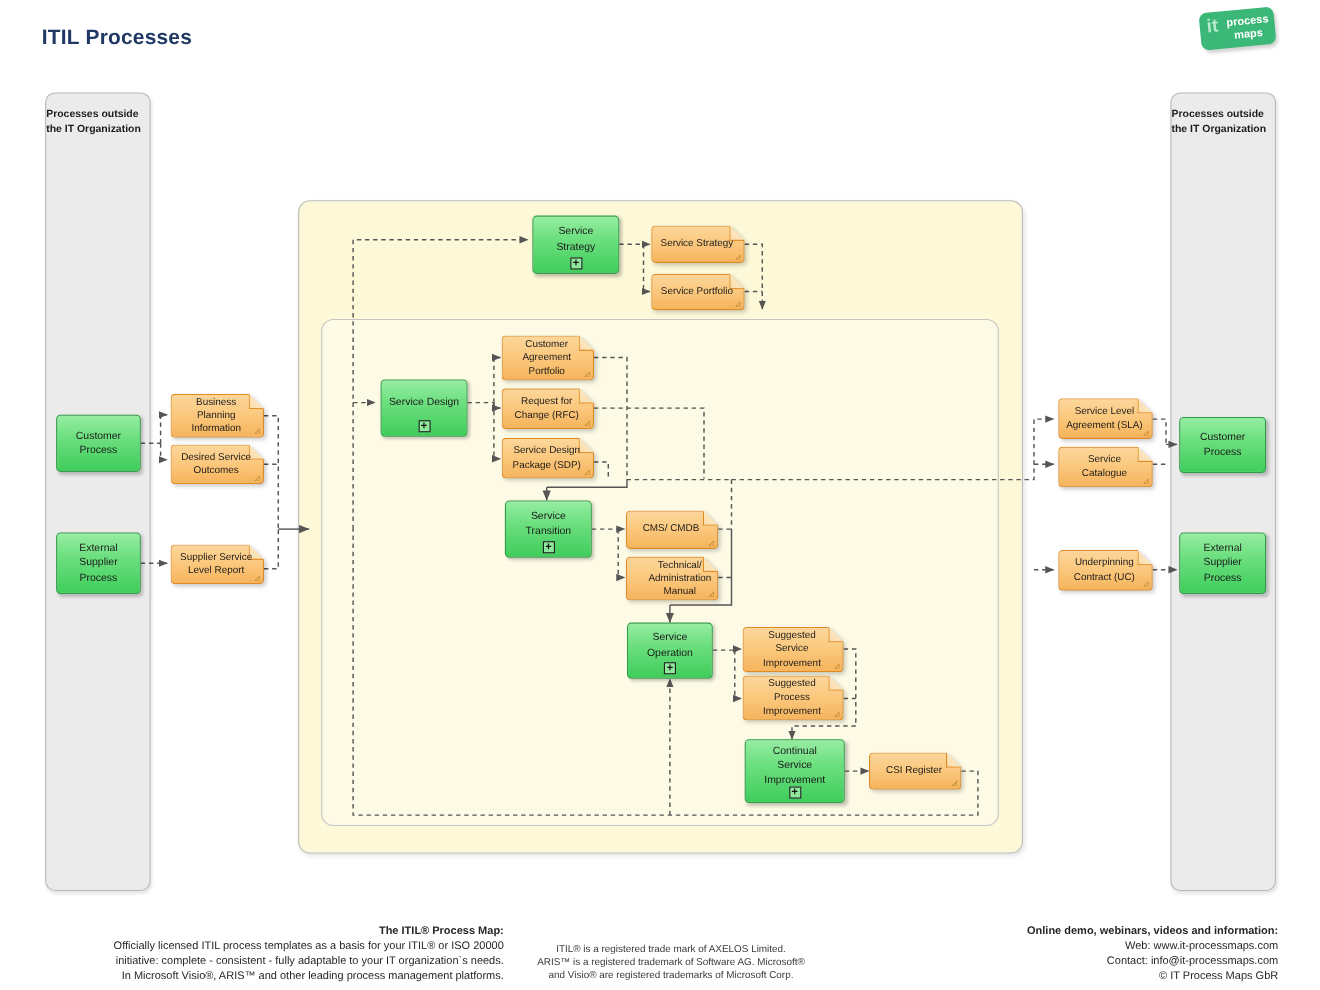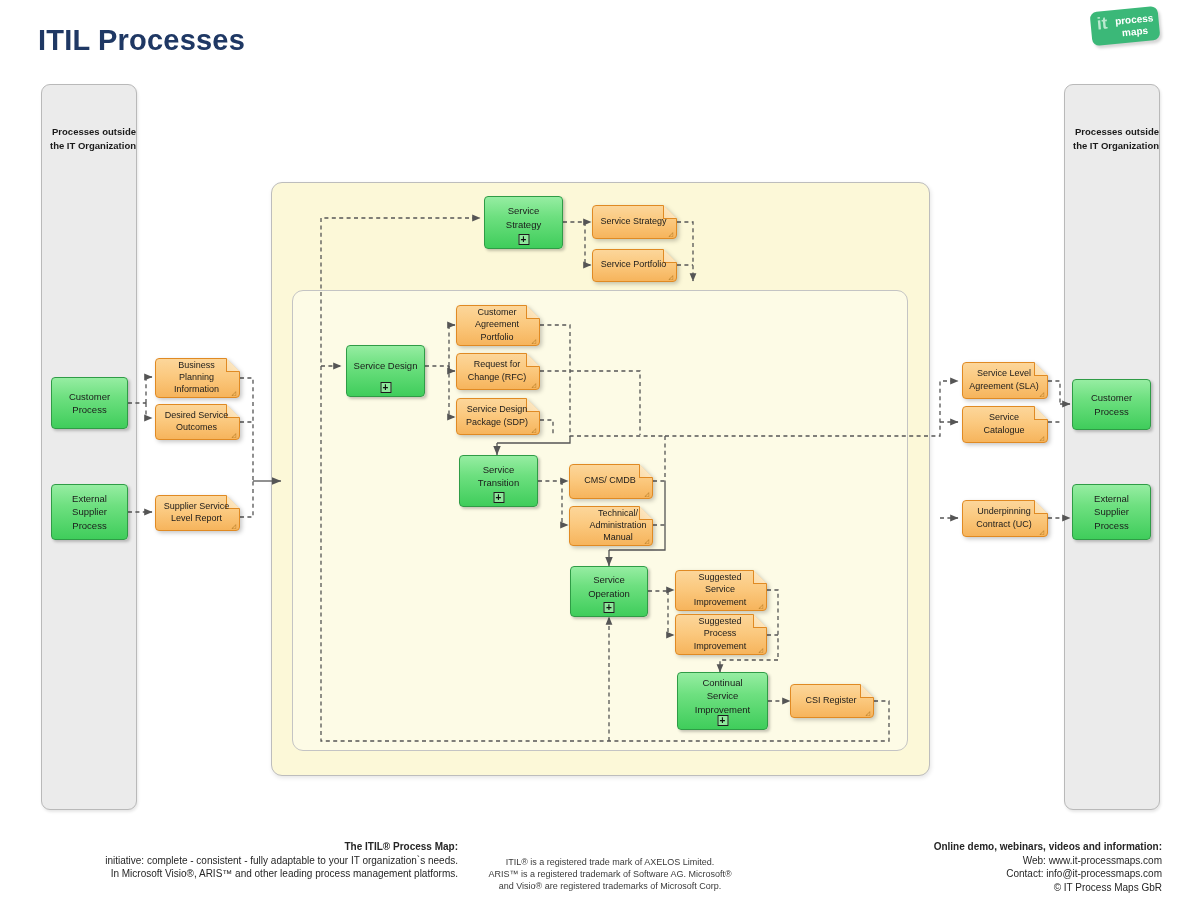--- a/index.html
+++ b/index.html
@@ -13,21 +13,21 @@
   #page {
     position: relative;
     width: 1200px; height: 900px;
     background: #ffffff;
   }
 
   
   #title {
     position: absolute;
     left: 38px; top: 24px;
-    font-size: 29px;
+    font-size: 19px;
     font-weight: bold;
     color: #1f3864;
     letter-spacing: 0.2px;
   }
 
   
   #logo {
     position: absolute;
     left: 1091px; top: 9px;
     width: 68px; height: 34px;
@@ -68,26 +68,25 @@
   .lane {
     position: absolute;
     background: #ebebeb;
     border: 1px solid #b9b9b9;
     border-radius: 9px;
     box-shadow: 1px 2px 3px rgba(0,0,0,0.10);
   }
   .lane-title {
     position: absolute;
     left: 0; right: 0; top: 12px;
-    text-align: right;
+    text-align: left;
     font-size: 9.5px;
     font-weight: bold;
     color: #1a1a1a;
     line-height: 1.45;
-    margin-top: 28px;
   }
 
   
   #outer-container {
     position: absolute;
     left: 271px; top: 182px;
     width: 659px; height: 594px;
     background: #fcf8d8;
     border: 1px solid #bdbdbd;
     border-radius: 11px;
@@ -474,20 +473,21 @@
   <div class="doc" style="left:962px; top:500px; width:86px; height:37px;padding-left:20px;">
     <div class="body"></div>
     <div class="fold"></div>
     <div class="lbl" style="white-space:pre-line;">Underpinning
 Contract (UC)</div>
     <div class="mark">◿</div>
   </div>
 
   <div class="footer-col" id="footer-left">
     <div class="fb">The ITIL® Process Map:</div>
+    <div>Officially licensed ITIL process templates as a basis for your ITIL® or ISO 20000</div>
     <div>initiative: complete - consistent - fully adaptable to your IT organization`s needs.</div>
     <div>In Microsoft Visio®, ARIS™ and other leading process management platforms.</div>
   </div>
 
   <div class="footer-col" id="footer-mid">
     <div>ITIL® is a registered trade mark of AXELOS Limited.</div>
     <div>ARIS™ is a registered trademark of Software AG. Microsoft®</div>
     <div>and Visio® are registered trademarks of Microsoft Corp.</div>
   </div>
 

